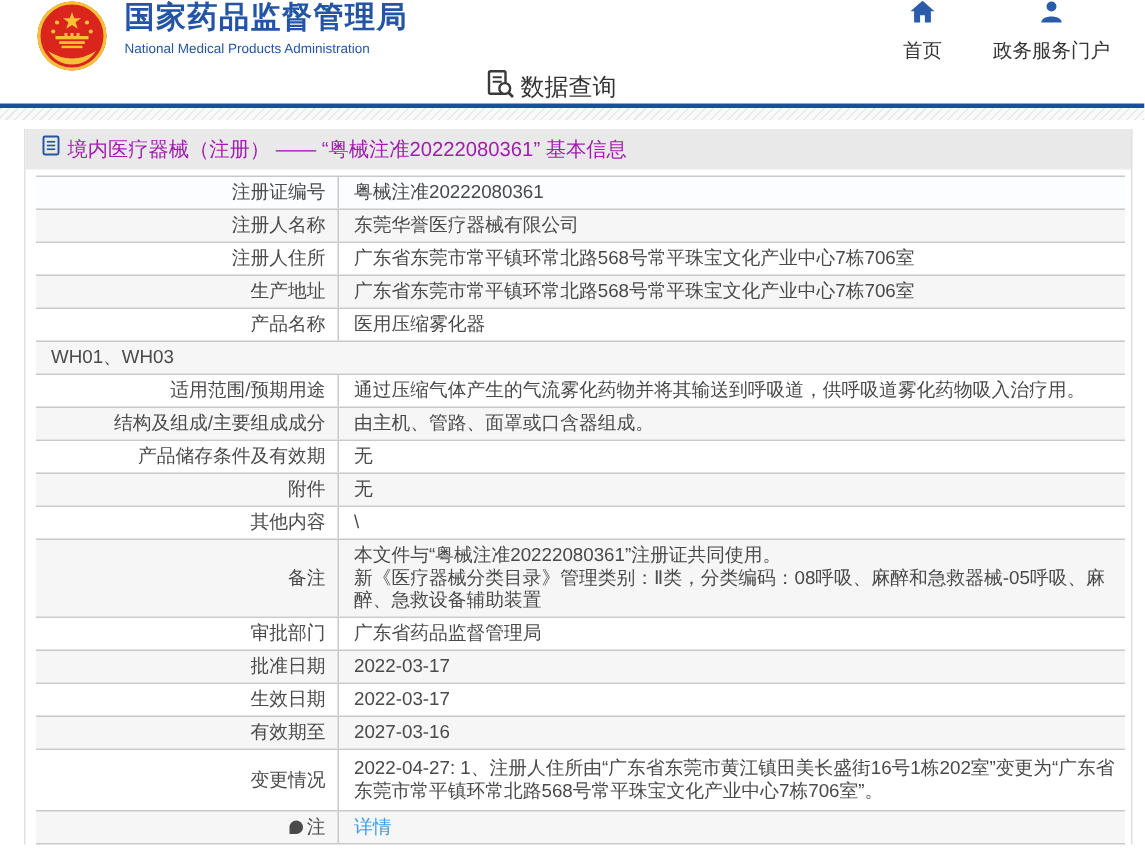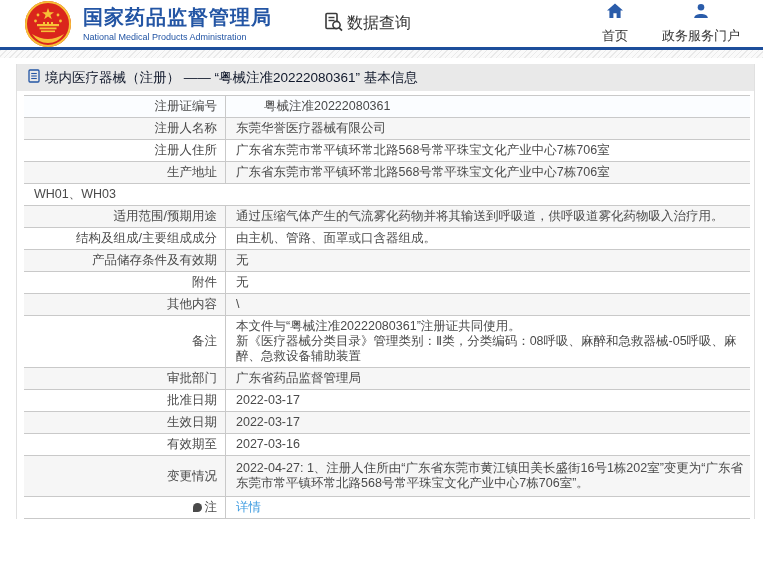--- a/index.html
+++ b/index.html
@@ -1,51 +1,51 @@
 <!DOCTYPE html>
 <html><head>
 <meta charset="utf-8">
 <style>
   * { margin:0; padding:0; box-sizing:border-box; }
   html,body { width:763px; background:#fff; font-family:"Liberation Sans","DejaVu Sans",sans-serif; }
   body { height:575px; overflow:hidden; color:#4a4a4a; }
 
   
-  .site-header { height:50px; display:flex; align-items:center; background:#fff;
+  .site-header { height:72px; display:flex; align-items:flex-start; background:#fff;
                  border-bottom:3px solid #1d4e9b; padding:0 0 0 24px; }
   .emblem { width:48px; height:48px; flex:0 0 48px; }
   .brand-text { margin-left:11px; }
   .brand-cn { font-size:20px; font-weight:bold; color:#2355a4; letter-spacing:1px; line-height:24px; }
   .brand-en { font-size:9px; color:#2355a4; margin-top:3px; }
-  .data-query { display:flex; align-items:center; margin-left:52px; cursor:pointer; }
+  .data-query { display:flex; align-items:center; margin-left:52px; cursor:pointer;margin-top:46px; }
   .data-query svg { margin-right:4px; }
   .data-query-label { font-size:16px; color:#333; }
   .header-spacer { flex:1; }
   .top-nav { display:flex; align-items:center; margin-right:23px; gap:34px; }
   .nav-item { display:flex; flex-direction:column; align-items:center; cursor:pointer; }
   .nav-item svg { margin-bottom:4px; }
   .nav-label { font-size:13px; color:#333; white-space:nowrap; }
 
   
   .hatch-band { height:8px; background:#fafafa;
     background-image:repeating-linear-gradient(135deg,#e9e9e9 0 1px,transparent 1px 4px); }
 
   
   .content { margin:6px 8px 0 16px; width:739px;
              border-left:1px solid #e0e0e0; border-right:1px solid #e0e0e0; }
   .title-bar { height:27px; background:#e9e9e9; display:flex; align-items:center;
                padding-left:11px; }
   .title-bar svg { margin-right:5px; flex:0 0 auto; }
-  .page-title { font-size:13.5px; color:#0f172a; }
+  .page-title { font-size:13.5px; color:#a21caf; }
 
   
   .info-table { margin:4px 4px 0 7px; border-bottom:1px solid #c9c9c9; }
   .row { display:flex; border-top:1px solid #c9c9c9; background:#fff; }
   .row:nth-child(even) { background:#f6f6f6; }
-  .row:first-child { background:#fbfdff;gap:28px; }
+  .row:first-child { background:#fbfdff; }
   .cell { font-size:12.5px; line-height:15px; padding:3px 0; }
   .cell.label { width:202px; flex:0 0 202px; display:flex; align-items:center;
                 justify-content:flex-end; text-align:right; padding-right:8px;
                 border-right:1px solid #c9c9c9; color:#4a4a4a; }
   .cell.value { flex:1; display:flex; align-items:center; padding-left:10px;
                 padding-right:6px; color:#4a4a4a; white-space:pre-line; }
   .row.tall-note .cell { padding-top:3px; padding-bottom:3px; }
   .row.tall-change .cell { padding-top:5px; padding-bottom:5px; }
   .details-link { color:#3d9be0; text-decoration:none; cursor:pointer; }
   .note-icon { position:relative; width:9px; height:9px; background:#4a4a4a;
@@ -147,20 +147,24 @@
     <div class="row">
       <div class="cell label">注册人住所</div>
       <div class="cell value">广东省东莞市常平镇环常北路568号常平珠宝文化产业中心7栋706室</div>
     </div>
 
     <div class="row">
       <div class="cell label">生产地址</div>
       <div class="cell value">广东省东莞市常平镇环常北路568号常平珠宝文化产业中心7栋706室</div>
     </div>
 
+    <div class="row">
+      <div class="cell label">产品名称</div>
+      <div class="cell value">医用压缩雾化器</div>
+    </div>
 
 
     <div class="row">
       <div class="cell value">WH01、WH03</div>
     </div>
 
     <div class="row">
       <div class="cell label">适用范围/预期用途</div>
       <div class="cell value">通过压缩气体产生的气流雾化药物并将其输送到呼吸道，供呼吸道雾化药物吸入治疗用。</div>
     </div>

